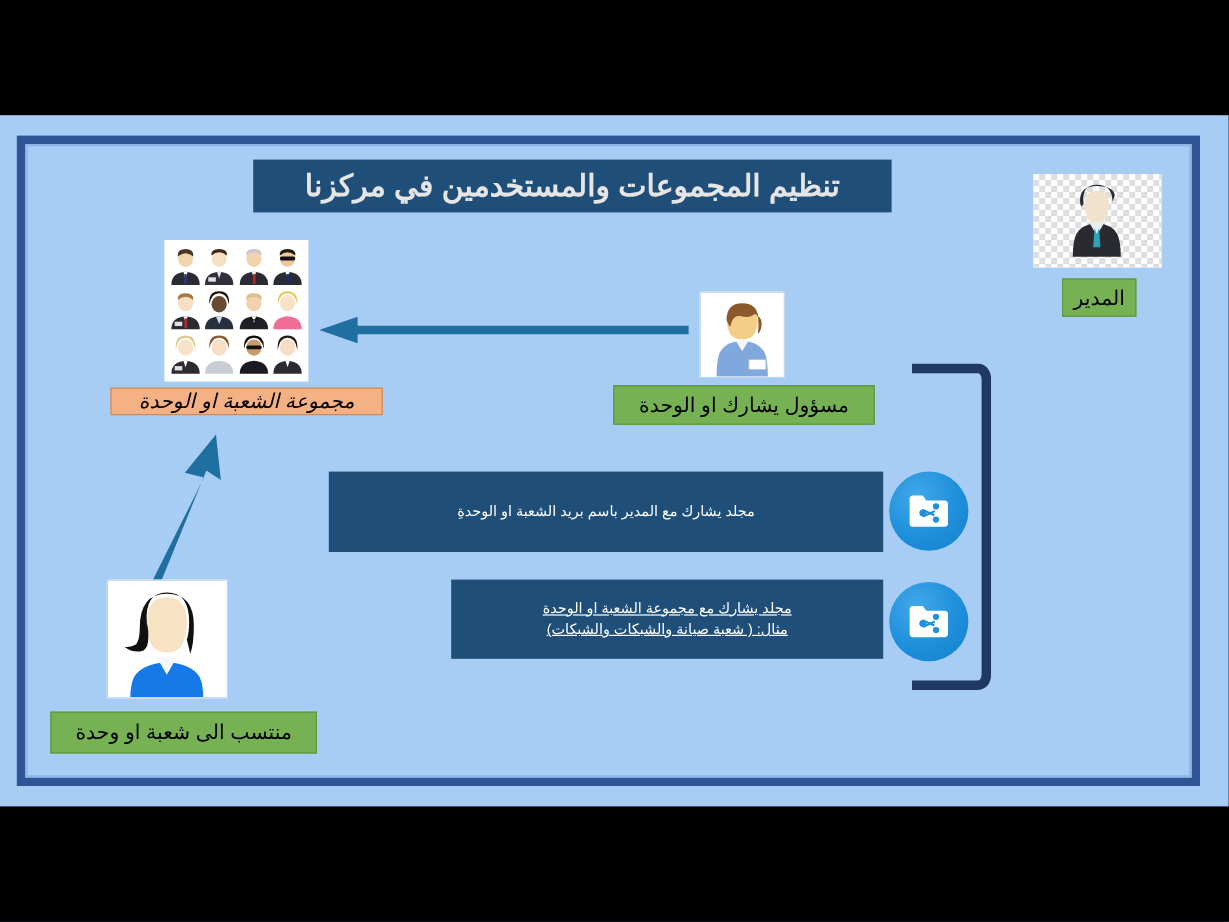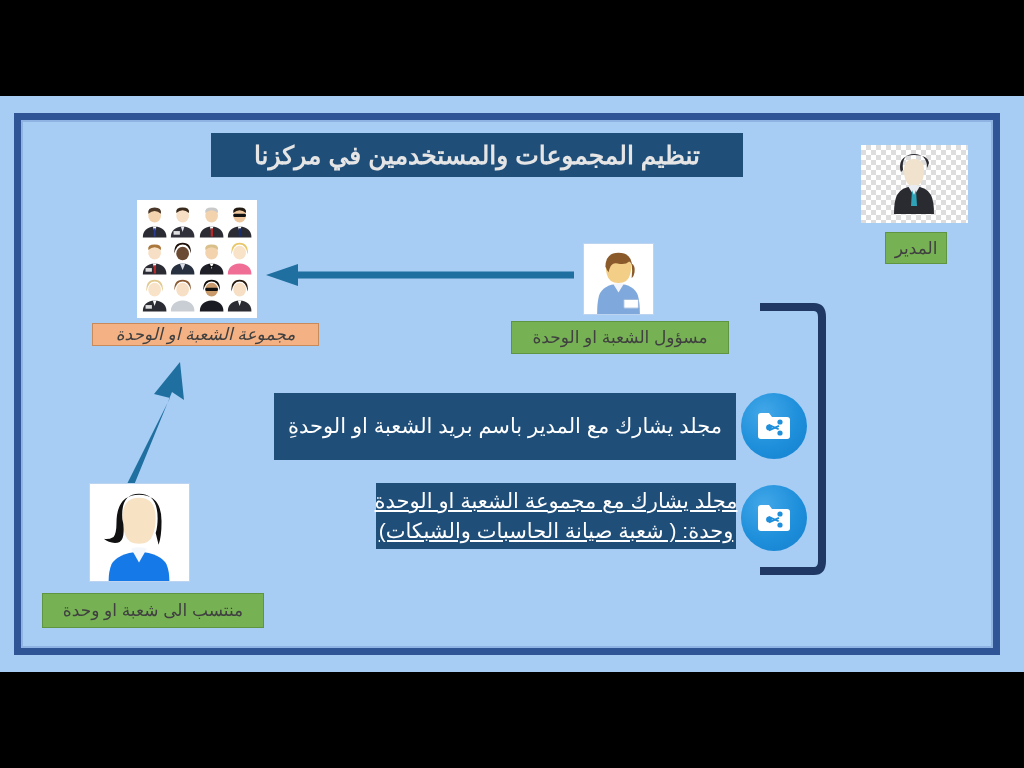--- a/index.html
+++ b/index.html
@@ -70,21 +70,21 @@
 
   
   .label-box {
     position: absolute;
     display: flex;
     align-items: center;
     justify-content: center;
     box-sizing: border-box;
     direction: rtl;
     font-size: 17px;
-    color: #404040;
+    color: #000000;
     white-space: nowrap;
     text-align: right;
   }
   .label-green {
     background: #76B254;
     border: 1px solid #5F9440;
   }
   .label-salmon {
     background: #F4B183;
     border: 1px solid #C98A5B;
@@ -94,21 +94,21 @@
   .info-panel {
     position: absolute;
     background: #1F4E79;
     box-sizing: border-box;
     display: flex;
     flex-direction: column;
     align-items: center;
     justify-content: center;
     direction: rtl;
     color: #FFFFFF;
-    font-size: 21px;
+    font-size: 12px;
     line-height: 1.45;
     padding: 4px 10px;
   }
   .info-panel .line {
     white-space: nowrap;
   }
 
   
   .pic-frame {
     position: absolute;
@@ -339,21 +339,21 @@
       <path d="M47 41 l6 10 l6 -10 q-6 -2 -12 0z" fill="#E9EDF2"></path>
       <path d="M51 45 l2 5 l2 -5 l1 16 l-6 0z" fill="#2EA3B8"></path>
     </svg>
   </div>
 
   <div class="label-box label-salmon" style="left:92px;top:323px;width:227px;height:23px;font-style:italic;">
     <span>مجموعة الشعبة او الوحدة</span>
   </div>
 
   <div class="label-box label-green" style="left:511px;top:321px;width:218px;height:33px;">
-    <span>مسؤول الشعبة او الوحدة</span>
+    <span>مسؤول يشارك او الوحدة</span>
   </div>
 
   <div class="label-box label-green" style="left:42px;top:593px;width:222px;height:35px;">
     <span>منتسب الى شعبة او وحدة</span>
   </div>
 
   <div class="label-box label-green" style="left:885px;top:232px;width:62px;height:32px;">
     <span>المدير</span>
   </div>
 
@@ -369,21 +369,21 @@
         <circle cx="23" cy="22" r="2.6"></circle>
         <circle cx="12" cy="16.5" r="2.9"></circle>
         <rect x="12" y="13" width="11" height="1.8" transform="rotate(24 12 13)"></rect>
         <rect x="12" y="18.5" width="11" height="1.8" transform="rotate(-24 12 19.5)"></rect>
       </g>
     </svg>
   </div>
 
   <div class="info-panel" style="left:376px;top:483px;width:360px;height:66px;text-decoration:underline;">
     <span class="line">مجلد يشارك مع مجموعة الشعبة او الوحدة</span>
-    <span class="line">وحدة: ( شعبة صيانة الحاسبات والشبكات)</span>
+    <span class="line">مثال: ( شعبة صيانة والشبكات والشبكات)</span>
   </div>
 
   <div class="folder-badge" style="left:741px;top:485px;">
     <svg width="34" height="30" viewBox="0 0 34 30">
       <path d="M1 5 Q1 2 4 2 L12 2 L15 6 L30 6 Q33 6 33 9 L33 25 Q33 28 30 28 L4 28 Q1 28 1 25 Z" fill="#FFFFFF"></path>
       <g fill="#1E8FDB">
         <circle cx="23" cy="11" r="2.6"></circle>
         <circle cx="23" cy="22" r="2.6"></circle>
         <circle cx="12" cy="16.5" r="2.9"></circle>
         <rect x="12" y="13" width="11" height="1.8" transform="rotate(24 12 13)"></rect>

